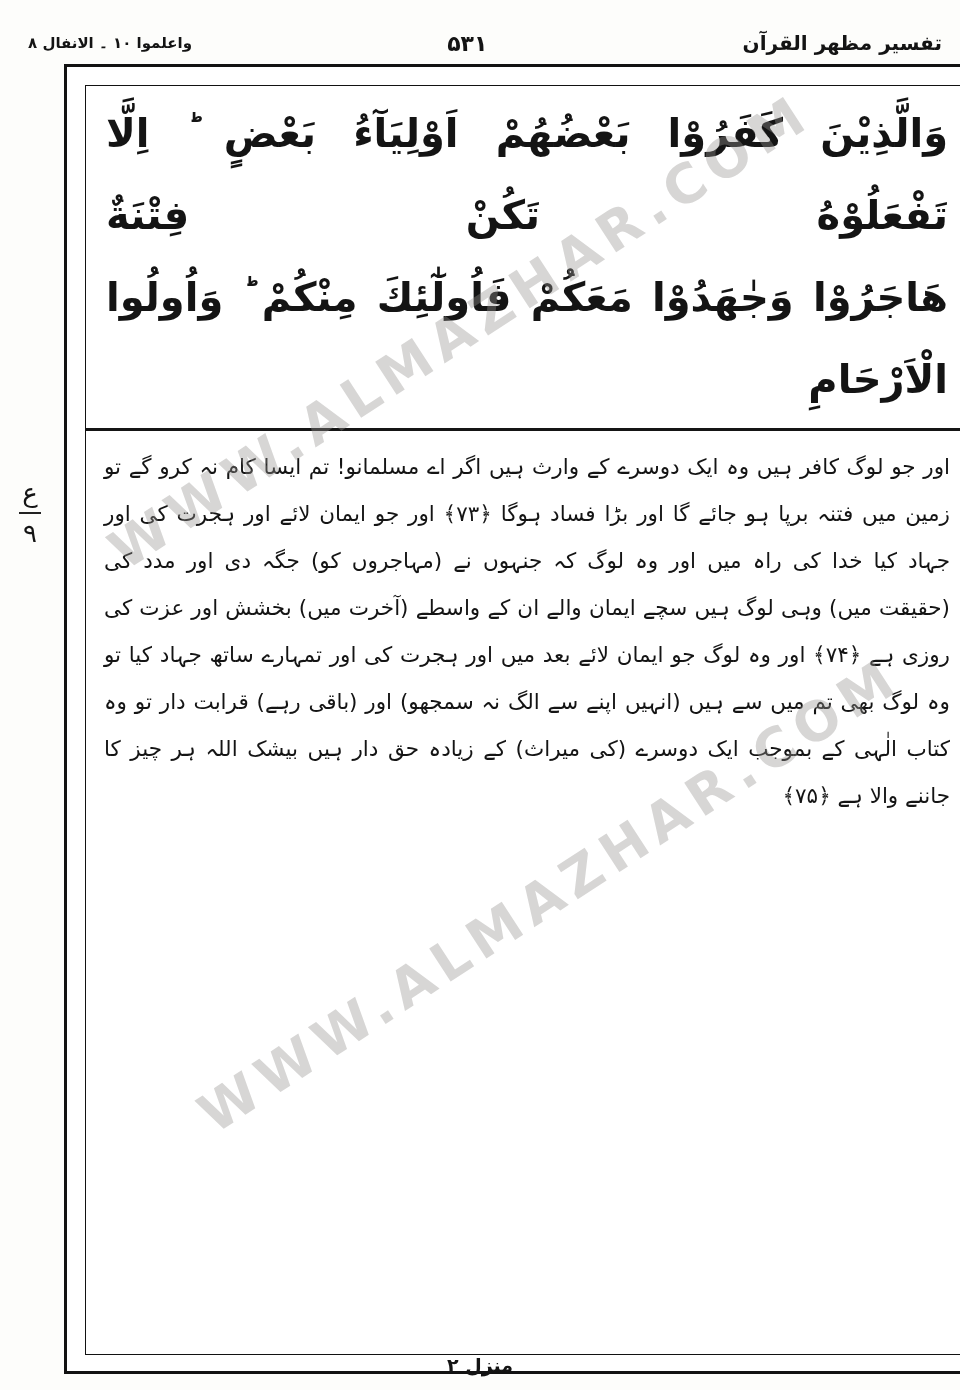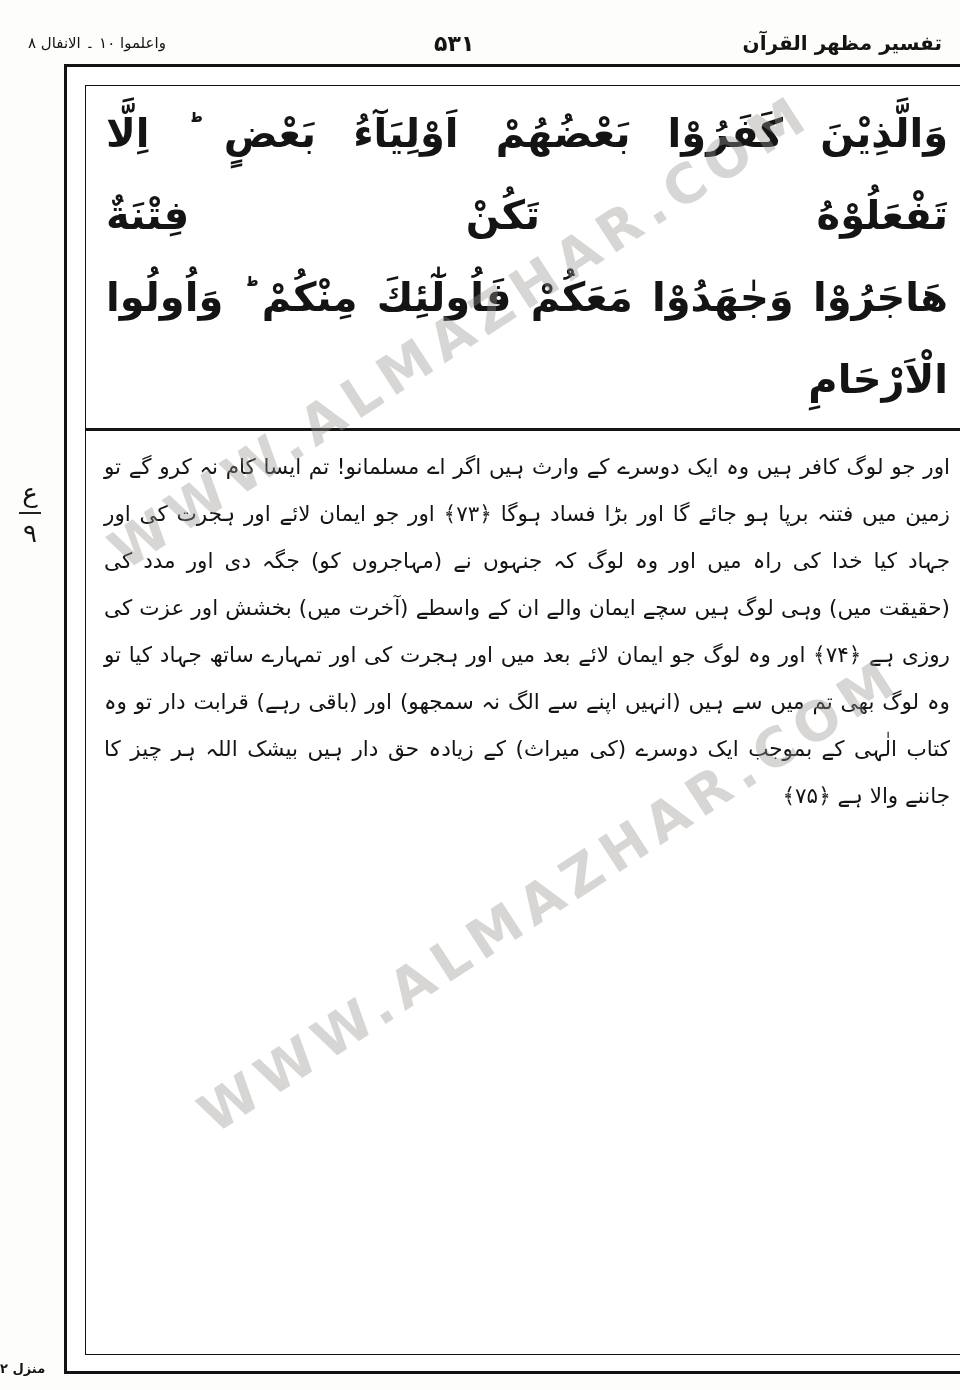--- a/index.html
+++ b/index.html
@@ -24,21 +24,21 @@
     left: 28px;
     right: 18px;
     height: 34px;
     display: flex;
     direction: rtl;           
     justify-content: space-between;
     align-items: center;
   }
   .hdr-title  { font-size: 20px; font-weight: bold; }
   .hdr-page   { font-size: 22px; font-weight: bold; letter-spacing: 2px; text-align: center; }
-  .hdr-ref    { font-size: 15px; font-weight: normal; }
+  .hdr-ref    { font-size: 15px; font-weight: bold; }
 
   
   .ruku-marker {
     position: absolute;
     left: 6px;
     top: 478px;
     width: 48px;
     text-align: center;
     font-size: 26px;
     font-weight: normal;
@@ -103,21 +103,22 @@
     line-height: 47px;
     text-align: justify;
   }
 
   
   .page-footer {
     position: absolute;
     bottom: 14px;
     left: 0;
     width: 100%;
-    font-size: 13px;
+    text-align: center;
+    font-size: 19px;
     font-weight: bold;
   }
 
   
   .watermark {
     position: absolute;
     pointer-events: none;
     z-index: 6;
     font-size: 54px;
     font-weight: bold;

